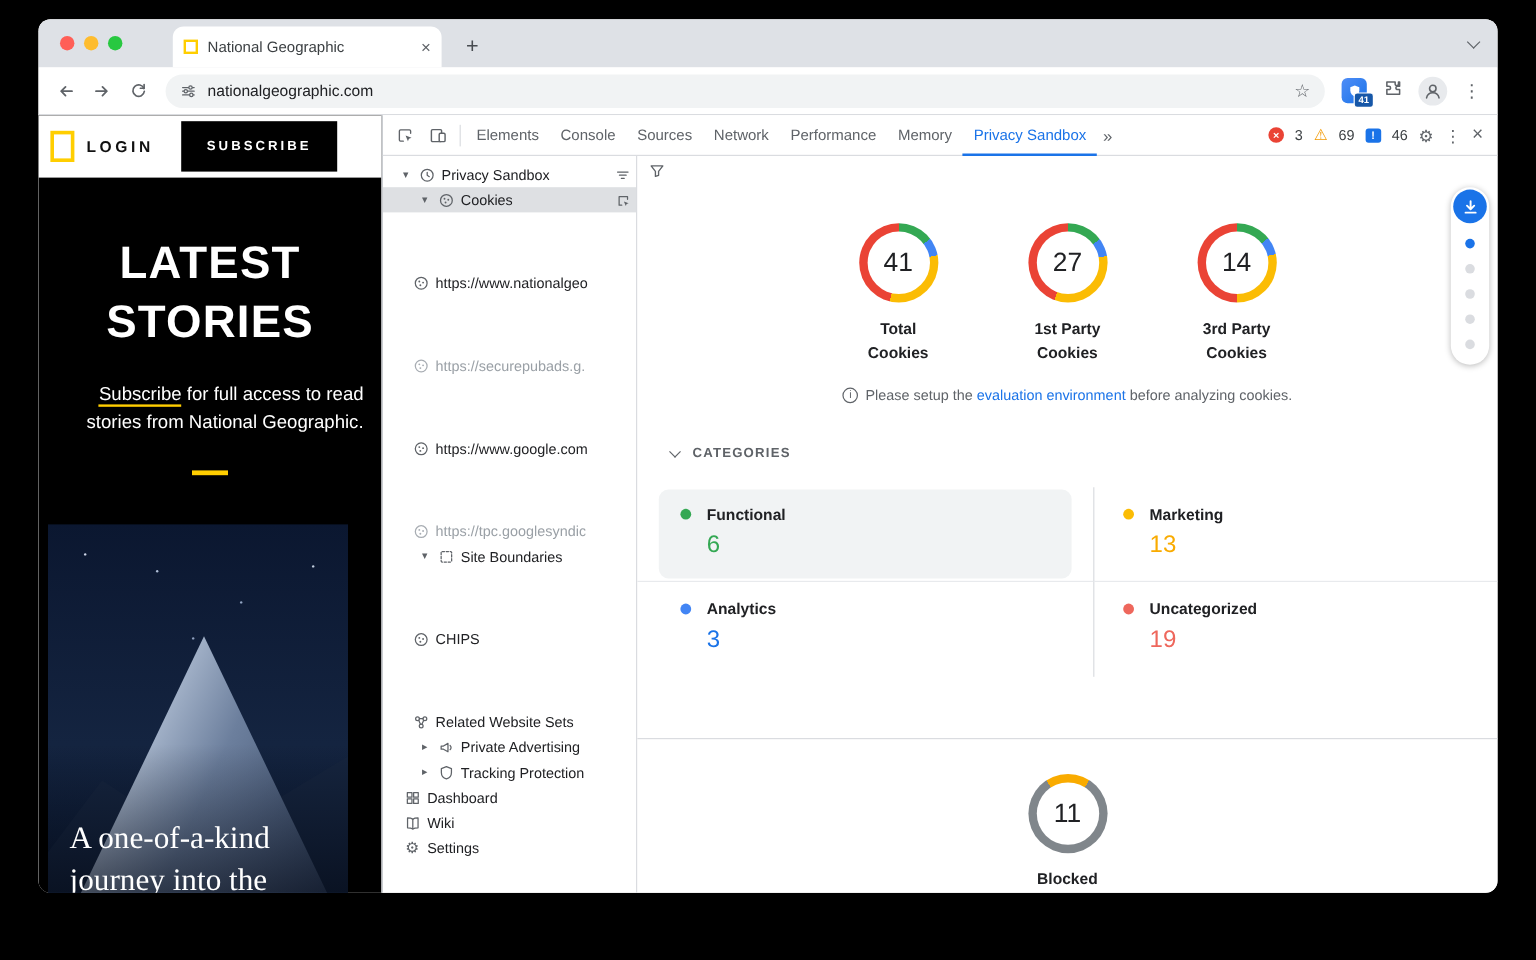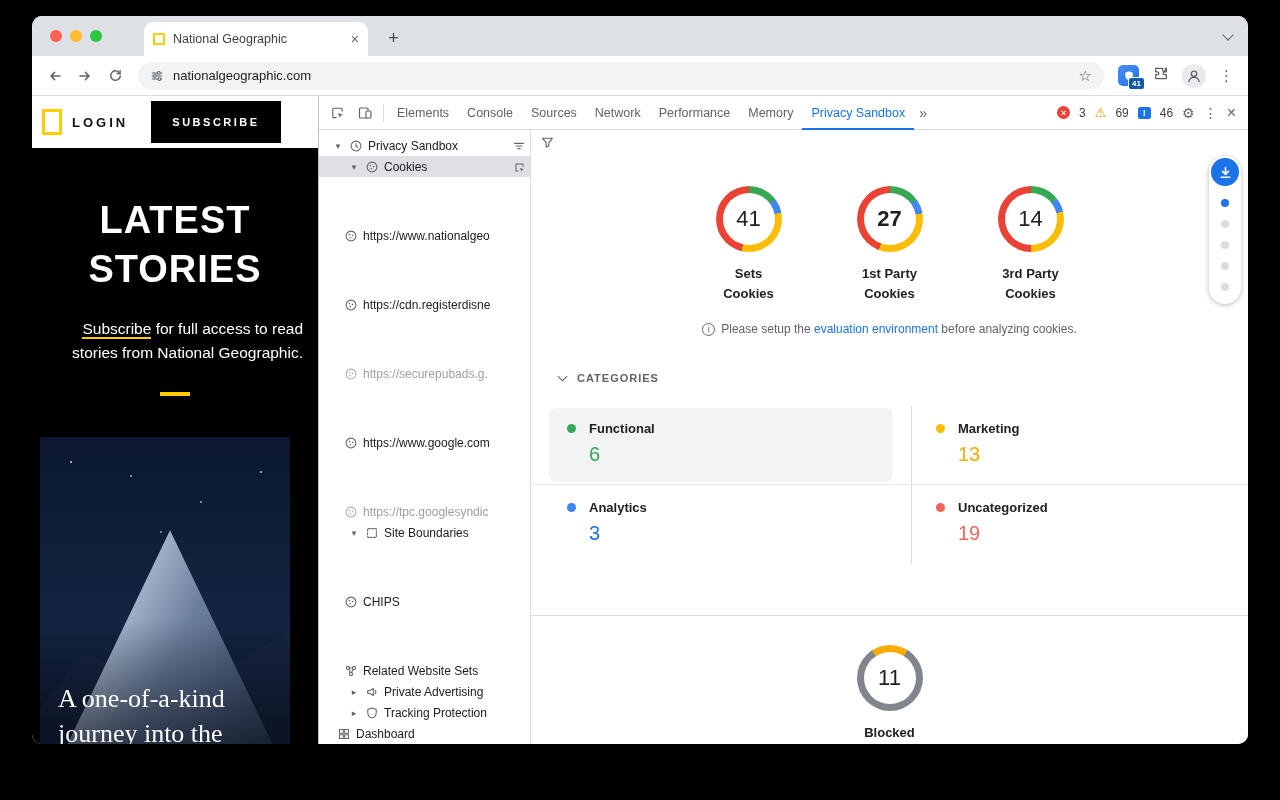--- a/index.html
+++ b/index.html
@@ -337,31 +337,20 @@
               <svg width="14" height="14" viewBox="0 0 16 16">
                   <circle cx="8" cy="8" r="5.6"></circle>
                   <circle class="f" cx="6.2" cy="6.4" r=".9"></circle>
                   <circle class="f" cx="9.8" cy="7.4" r=".9"></circle>
                   <circle class="f" cx="7.2" cy="10" r=".9"></circle>
                 </svg>
             </span>
             <span class="lbl">https://www.nationalgeo</span>
           </div>
 
-          <div class="trow d2">
-            <span class="tic">
-              <svg width="14" height="14" viewBox="0 0 16 16">
-                  <circle cx="8" cy="8" r="5.6"></circle>
-                  <circle class="f" cx="6.2" cy="6.4" r=".9"></circle>
-                  <circle class="f" cx="9.8" cy="7.4" r=".9"></circle>
-                  <circle class="f" cx="7.2" cy="10" r=".9"></circle>
-                </svg>
-            </span>
-            <span class="lbl">https://cdn.registerdisne</span>
-          </div>
 
           <div class="trow d2 dim">
             <span class="tic">
               <svg width="14" height="14" viewBox="0 0 16 16">
                   <circle cx="8" cy="8" r="5.6"></circle>
                   <circle class="f" cx="6.2" cy="6.4" r=".9"></circle>
                   <circle class="f" cx="9.8" cy="7.4" r=".9"></circle>
                   <circle class="f" cx="7.2" cy="10" r=".9"></circle>
                 </svg>
             </span>
@@ -483,26 +472,26 @@
                 <path d="M2.8 3.5h10.4L9.4 8.3v3.5l-2.8 1V8.3z"></path>
               </svg>
           </div>
 
           <div class="donut-row">
             <div class="donut-wrap">
               <div class="donut" style="background: conic-gradient(rgb(52, 168, 83) 0deg, rgb(52, 168, 83) 52.6829deg, rgb(66, 133, 244) 52.6829deg, rgb(66, 133, 244) 79.0244deg, rgb(251, 188, 4) 79.0244deg, rgb(251, 188, 4) 193.171deg, rgb(234, 67, 53) 193.171deg, rgb(234, 67, 53) 360deg);">
                 <div class="donut-hole">41</div>
               </div>
               <div class="donut-label">
-                <div>Sets</div>
+                <div>Total</div>
                 <div>Cookies</div>
               </div>
             </div>
             <div class="donut-wrap">
-              <div class="donut" style="background: conic-gradient(rgb(52, 168, 83) 0deg, rgb(52, 168, 83) 53.3333deg, rgb(66, 133, 244) 53.3333deg, rgb(66, 133, 244) 80deg, rgb(251, 188, 4) 80deg, rgb(251, 188, 4) 200deg, rgb(234, 67, 53) 200deg, rgb(234, 67, 53) 360deg); font-weight: bold;">
+              <div class="donut" style="background: conic-gradient(rgb(52, 168, 83) 0deg, rgb(52, 168, 83) 53.3333deg, rgb(66, 133, 244) 53.3333deg, rgb(66, 133, 244) 80deg, rgb(251, 188, 4) 80deg, rgb(251, 188, 4) 200deg, rgb(234, 67, 53) 200deg, rgb(234, 67, 53) 360deg);">
                 <div class="donut-hole">27</div>
               </div>
               <div class="donut-label">
                 <div>1st Party</div>
                 <div>Cookies</div>
               </div>
             </div>
             <div class="donut-wrap">
               <div class="donut" style="background: conic-gradient(rgb(52, 168, 83) 0deg, rgb(52, 168, 83) 51.4286deg, rgb(66, 133, 244) 51.4286deg, rgb(66, 133, 244) 77.1429deg, rgb(251, 188, 4) 77.1429deg, rgb(251, 188, 4) 180deg, rgb(234, 67, 53) 180deg, rgb(234, 67, 53) 360deg);">
                 <div class="donut-hole">14</div>

